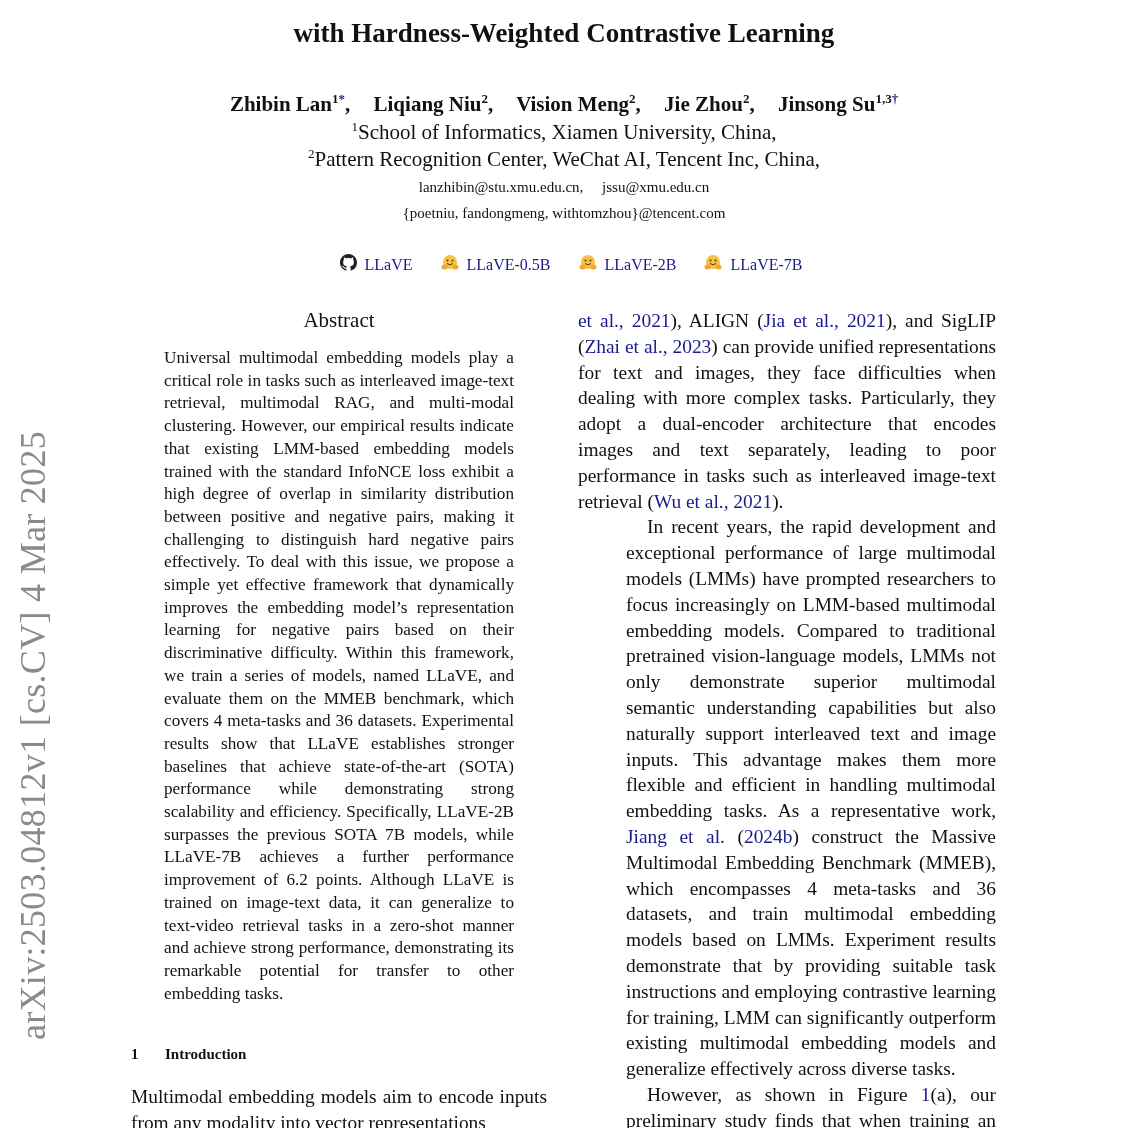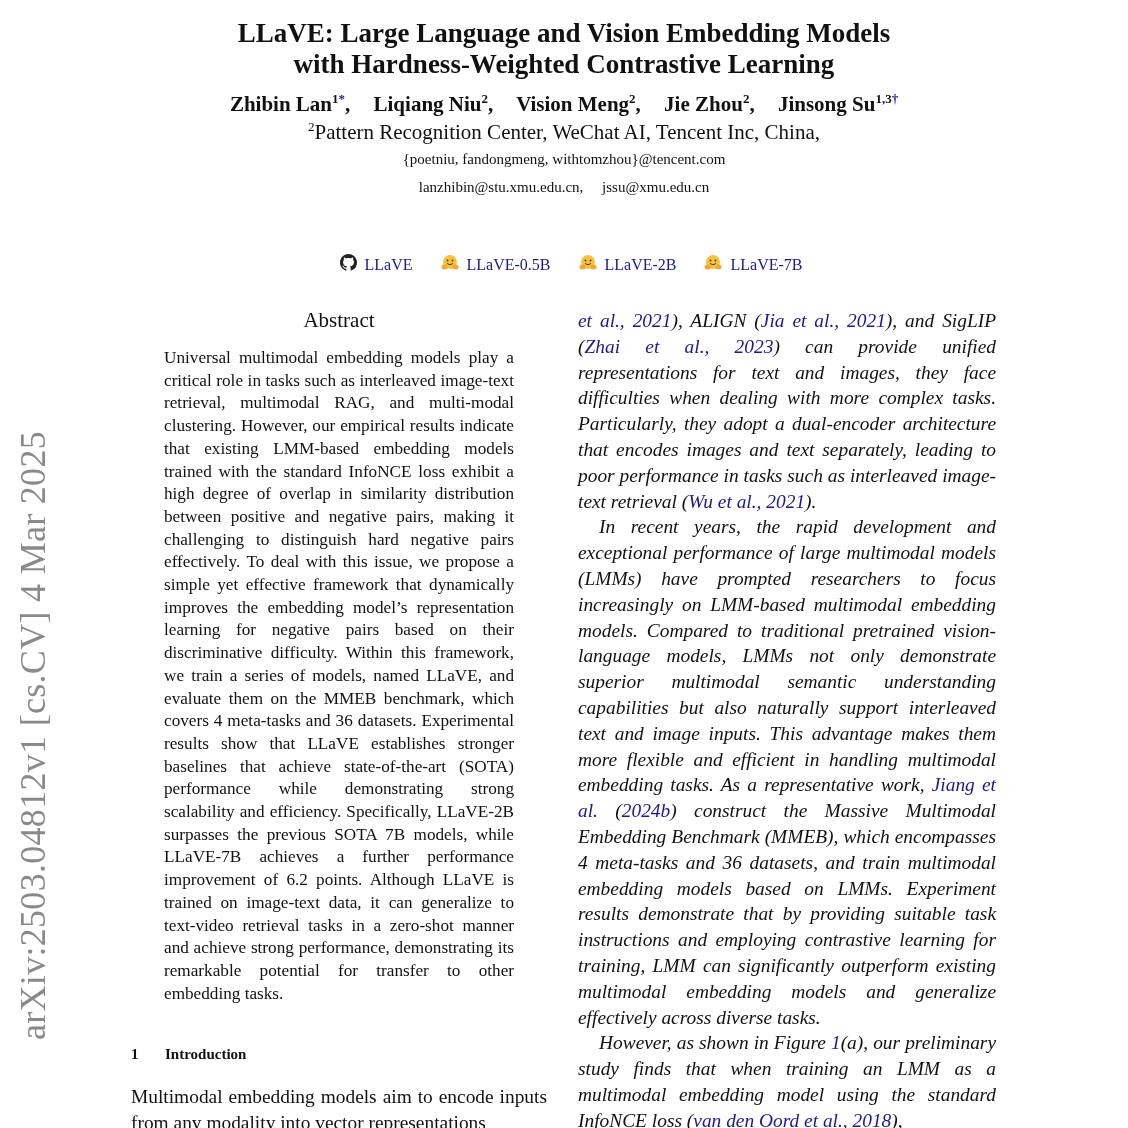--- a/index.html
+++ b/index.html
@@ -19,44 +19,44 @@
     .links .item { display:inline-flex; align-items:center; margin:0 12px; }
     .links .icon { display:inline-block; margin-right:8px; }
     .arxiv { left:12px; top:1040px; transform-origin:0 0; transform:rotate(-90deg);
              font-size:36px; color:#8a8a8a; white-space:nowrap; letter-spacing:0.3px; }
     .abs-head { font-weight:normal; font-size:21px; left:164px; width:350px; text-align:center; top:308px; }
     .abs-text { left:164px; width:350px; top:347px; font-size:17.2px; line-height:22.7px; text-align:justify; hyphens:manual; }
     .intro-head { left:131px; top:1046px; font-weight:bold; font-size:15px; }
     .intro-head .num { display:inline-block; width:34px; }
     .intro-text { left:131px; width:416px; top:1084px; font-size:19.4px; line-height:25.8px; text-align:justify; }
     .right-col { left:578px; width:418px; top:308px; font-size:19.4px; line-height:25.8px; text-align:justify; }
-    .right-col p { margin:0;font-style:italic; }
-    .right-col p.indent { text-indent:21px; }
+    .right-col p { margin:0; }
+    .right-col p.indent { text-indent:21px;margin-left:48px; }
     .cite { color:#1a1a8c; }
   </style>
 </head>
 <body>
 
 <div class="abs center title">
-  <div>LLaVE: Large Language and Vision Embedding Models</div>
   <div>with Hardness-Weighted Contrastive Learning</div>
 </div>
 
 <div class="abs center authors">
   <span><span>Zhibin Lan</span><sup>1</sup><sup class="link">*</sup>,</span><span class="sp"></span>
   <span><span>Liqiang Niu</span><sup>2</sup>,</span><span class="sp"></span>
   <span><span>Vision Meng</span><sup>2</sup>,</span><span class="sp"></span>
   <span><span>Jie Zhou</span><sup>2</sup>,</span><span class="sp"></span>
   <span><span>Jinsong Su</span><sup>1,3</sup><sup class="link">†</sup></span>
 </div>
 
 <div class="abs center affil">
+  <div><sup>1</sup><span>School of Informatics, Xiamen University, China,</span></div>
   <div><sup>2</sup><span>Pattern Recognition Center, WeChat AI, Tencent Inc, China,</span></div>
+  <div class="email" style="margin-top:2px; white-space:pre;">lanzhibin@stu.xmu.edu.cn,     jssu@xmu.edu.cn</div>
   <div class="email">{poetniu, fandongmeng, withtomzhou}@tencent.com</div>
-  <div class="email" style="margin-top:2px; white-space:pre;">lanzhibin@stu.xmu.edu.cn,     jssu@xmu.edu.cn</div>
 </div>
 
 <div class="abs center links">
   <span class="item">
     <span class="icon">
       <svg width="17" height="17" viewBox="0 0 16 16">
           <path fill="#222" d="M8 0C3.58 0 0 3.58 0 8c0 3.54 2.29 6.53 5.47 7.59.4.07.55-.17.55-.38 0-.19-.01-.82-.01-1.49-2.01.37-2.53-.49-2.69-.94-.09-.23-.48-.94-.82-1.13-.28-.15-.68-.52-.01-.53.63-.01 1.08.58 1.23.82.72 1.21 1.87.87 2.33.66.07-.52.28-.87.51-1.07-1.78-.2-3.64-.89-3.64-3.95 0-.87.31-1.59.82-2.15-.08-.2-.36-1.02.08-2.12 0 0 .67-.21 2.2.82.64-.18 1.32-.27 2-.27.68 0 1.36.09 2 .27 1.53-1.04 2.2-.82 2.2-.82.44 1.1.16 1.92.08 2.12.51.56.82 1.27.82 2.15 0 3.07-1.87 3.75-3.65 3.95.29.25.54.73.54 1.48 0 1.07-.01 1.93-.01 2.2 0 .21.15.46.55.38A8.013 8.013 0 0016 8c0-4.42-3.58-8-8-8z"></path>
         </svg>
     </span>
     <span class="link">LLaVE</span>

